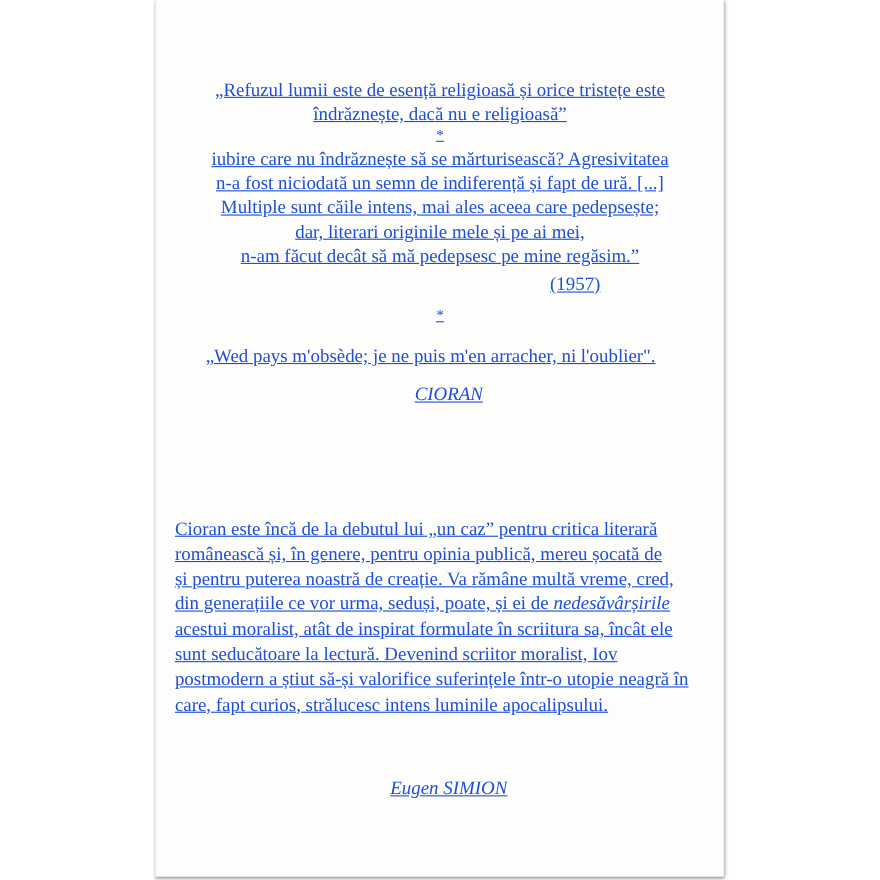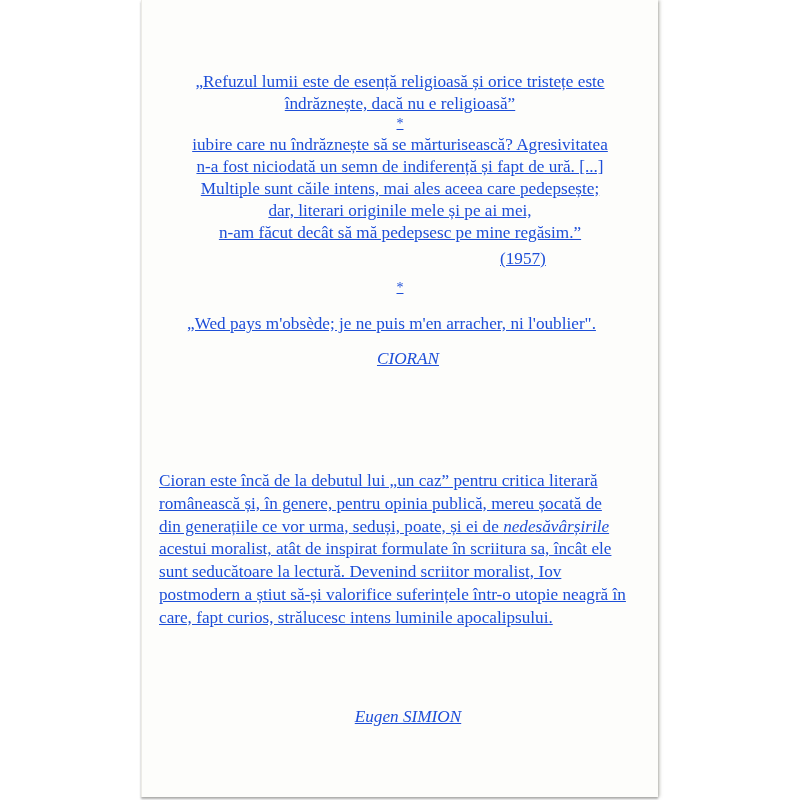--- a/index.html
+++ b/index.html
@@ -91,20 +91,21 @@
 
   <div class="center-block text asterisk" style="top:281px;">*</div>
 
   <div class="text" style="position:absolute; left:187px; top:313px; white-space:nowrap;">„Wed pays m'obsède; je ne puis m'en arracher,  ni l'oublier".</div>
 
   <div class="center-block text signature" style="top:348px; left:8px;">CIORAN</div>
 
   <div class="text body-para">
     <span class="line">Cioran este încă de la debutul lui „un caz” pentru critica literară</span>
     <span class="line">românească și, în genere, pentru opinia publică, mereu șocată de</span>
+    <span class="line">și pentru puterea noastră de creație. Va rămâne multă vreme, cred,</span>
     <span class="line"><span>din generațiile ce vor urma, seduși, poate, și ei de </span><em>nedesăvârșirile</em></span>
     <span class="line">acestui moralist, atât de inspirat formulate în scriitura sa, încât ele</span>
     <span class="line">sunt  seducătoare la lectură. Devenind scriitor moralist, Iov</span>
     <span class="line">postmodern a știut să-și valorifice suferințele într-o utopie neagră în</span>
     <span class="line">care, fapt curios, strălucesc intens luminile apocalipsului.</span>
   </div>
 
   <div class="center-block text signature" style="top:706px; left:8px;">Eugen SIMION</div>
 </div>
 

